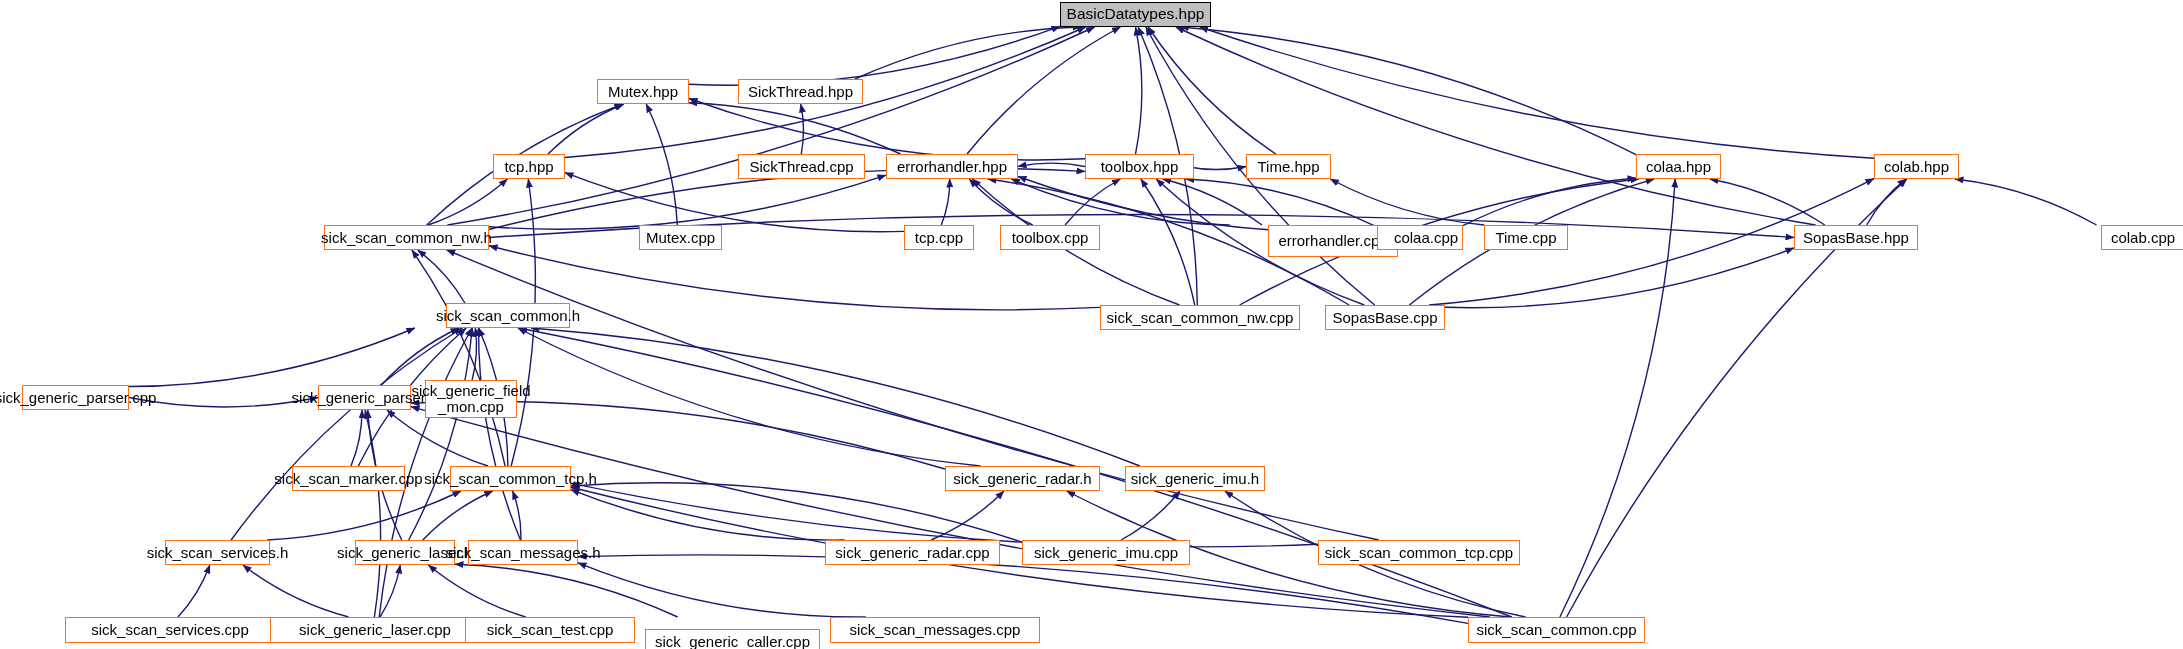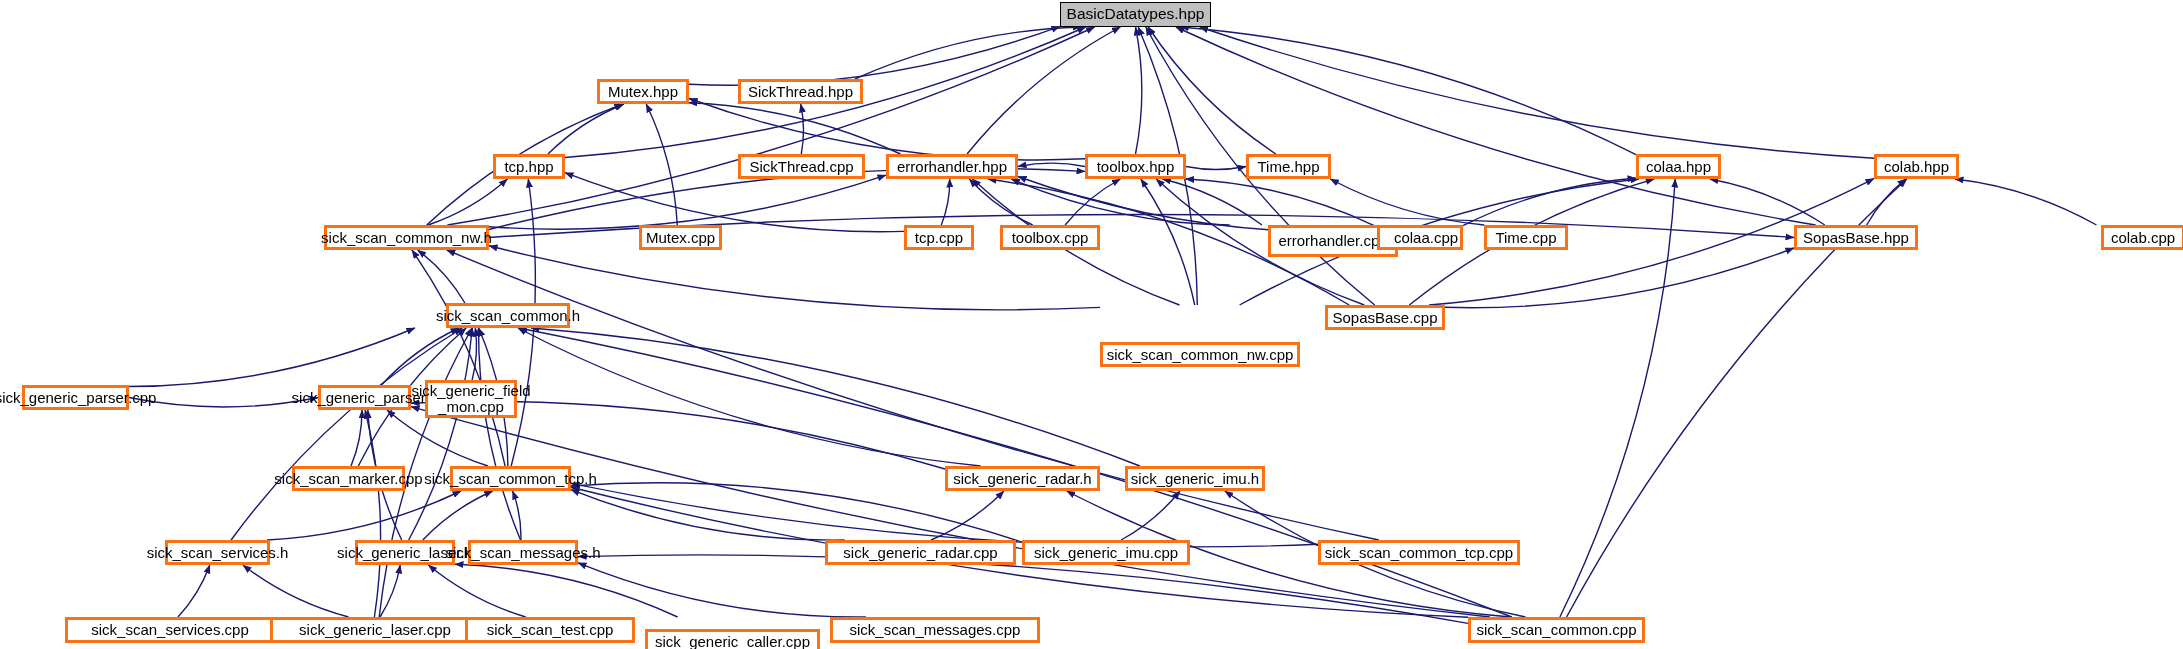--- a/index.html
+++ b/index.html
@@ -27,21 +27,21 @@
     position: absolute;
     left: 0;
     top: 0;
     width: 2183px;
     height: 649px;
     border-radius: 23px;
   }
   .gnode {
     position: absolute;
     box-sizing: border-box;
-    border: 3px solid #f97316;
+    border: 1px solid #f97316;
     background: #ffffff;
     color: #000000;
     display: flex;
     align-items: center;
     justify-content: center;
     text-align: center;
     font-size: 15px;
     line-height: 1.05;
     white-space: pre-line;
     padding: 0 4px;
@@ -154,48 +154,48 @@
         <path d="M 1468.0 623.4 Q 1026.4 544.1 578.0 556.6" fill="none" stroke="#191970" stroke-width="1.4" marker-end="url(#arrowhead)"></path>
       </g>
   </svg>
   <div id="node-layer">
       <div class="gnode root" style="left: 1060px; top: 2px; width: 151px; height: 25px;">BasicDatatypes.hpp</div>
       <div class="gnode" style="left: 597px; top: 79px; width: 92px; height: 25px;">Mutex.hpp</div>
       <div class="gnode" style="left: 738px; top: 79px; width: 125px; height: 25px;">SickThread.hpp</div>
       <div class="gnode" style="left: 493px; top: 154px; width: 72px; height: 25px;">tcp.hpp</div>
       <div class="gnode" style="left: 738px; top: 154px; width: 127px; height: 25px;">SickThread.cpp</div>
       <div class="gnode" style="left: 886px; top: 154px; width: 132px; height: 25px;">errorhandler.hpp</div>
-      <div class="gnode" style="left: 1085px; top: 154px; width: 101px; height: 25px;">toolbox.hpp</div>
+      <div class="gnode" style="left: 1085px; top: 154px; width: 109px; height: 25px;">toolbox.hpp</div>
       <div class="gnode" style="left: 1246px; top: 154px; width: 85px; height: 25px;">Time.hpp</div>
       <div class="gnode" style="left: 1636px; top: 154px; width: 85px; height: 25px;">colaa.hpp</div>
       <div class="gnode" style="left: 1874px; top: 154px; width: 85px; height: 25px;">colab.hpp</div>
       <div class="gnode" style="left: 324px; top: 225px; width: 165px; height: 25px;">sick_scan_common_nw.h</div>
       <div class="gnode" style="left: 639px; top: 225px; width: 83px; height: 25px;">Mutex.cpp</div>
       <div class="gnode" style="left: 904px; top: 225px; width: 70px; height: 25px;">tcp.cpp</div>
       <div class="gnode" style="left: 1000px; top: 225px; width: 100px; height: 25px;">toolbox.cpp</div>
       <div class="gnode" style="left: 1268px; top: 225px; width: 130px; height: 32px;">errorhandler.cpp</div>
       <div class="gnode" style="left: 1377px; top: 225px; width: 86px; height: 25px; padding-left: 16px;">colaa.cpp</div>
       <div class="gnode" style="left: 1484px; top: 225px; width: 84px; height: 25px;">Time.cpp</div>
       <div class="gnode" style="left: 1794px; top: 225px; width: 124px; height: 25px;">SopasBase.hpp</div>
       <div class="gnode" style="left: 2093px; top: 225px; width: 84px; height: 25px; margin-left: 8px;">colab.cpp</div>
       <div class="gnode" style="left: 414px; top: 303px; width: 124px; height: 25px; margin-left: 32px;">sick_scan_common.h</div>
-      <div class="gnode" style="left: 1100px; top: 305px; width: 200px; height: 25px; margin-top: 37px;">sick_scan_common_nw.cpp</div>
+      <div class="gnode" style="left: 1100px; top: 305px; width: 200px; height: 25px;">sick_scan_common_nw.cpp</div>
       <div class="gnode" style="left: 1325px; top: 305px; width: 120px; height: 25px;">SopasBase.cpp</div>
       <div class="gnode" style="left: 22px; top: 385px; width: 107px; height: 25px;">sick_generic_parser.cpp</div>
       <div class="gnode" style="left: 318px; top: 385px; width: 93px; height: 25px;">sick_generic_parser.h</div>
       <div class="gnode" style="left: 425px; top: 380px; width: 92px; height: 38px;">sick_generic_field
 _mon.cpp</div>
       <div class="gnode" style="left: 292px; top: 466px; width: 113px; height: 25px;">sick_scan_marker.cpp</div>
       <div class="gnode" style="left: 450px; top: 466px; width: 121px; height: 25px;">sick_scan_common_tcp.h</div>
       <div class="gnode" style="left: 945px; top: 466px; width: 155px; height: 25px;">sick_generic_radar.h</div>
       <div class="gnode" style="left: 1125px; top: 466px; width: 140px; height: 25px;">sick_generic_imu.h</div>
       <div class="gnode" style="left: 165px; top: 540px; width: 105px; height: 25px;">sick_scan_services.h</div>
       <div class="gnode" style="left: 355px; top: 540px; width: 100px; height: 25px;">sick_generic_laser.h</div>
       <div class="gnode" style="left: 468px; top: 540px; width: 110px; height: 25px;">sick_scan_messages.h</div>
-      <div class="gnode" style="left: 825px; top: 540px; width: 191px; height: 25px;">sick_generic_radar.cpp</div>
+      <div class="gnode" style="left: 825px; top: 540px; width: 175px; height: 25px;">sick_generic_radar.cpp</div>
       <div class="gnode" style="left: 1022px; top: 540px; width: 168px; height: 25px;">sick_generic_imu.cpp</div>
       <div class="gnode" style="left: 1318px; top: 540px; width: 202px; height: 25px;">sick_scan_common_tcp.cpp</div>
       <div class="gnode" style="left: 65px; top: 617px; width: 210px; height: 26px;">sick_scan_services.cpp</div>
       <div class="gnode" style="left: 270px; top: 617px; width: 210px; height: 26px;">sick_generic_laser.cpp</div>
       <div class="gnode" style="left: 465px; top: 617px; width: 170px; height: 26px;">sick_scan_test.cpp</div>
       <div class="gnode" style="left: 645px; top: 617px; width: 175px; height: 26px; margin-top: 12px;">sick_generic_caller.cpp</div>
       <div class="gnode" style="left: 830px; top: 617px; width: 210px; height: 26px;">sick_scan_messages.cpp</div>
       <div class="gnode" style="left: 1468px; top: 617px; width: 177px; height: 26px;">sick_scan_common.cpp</div>
     </div>
 </div>

